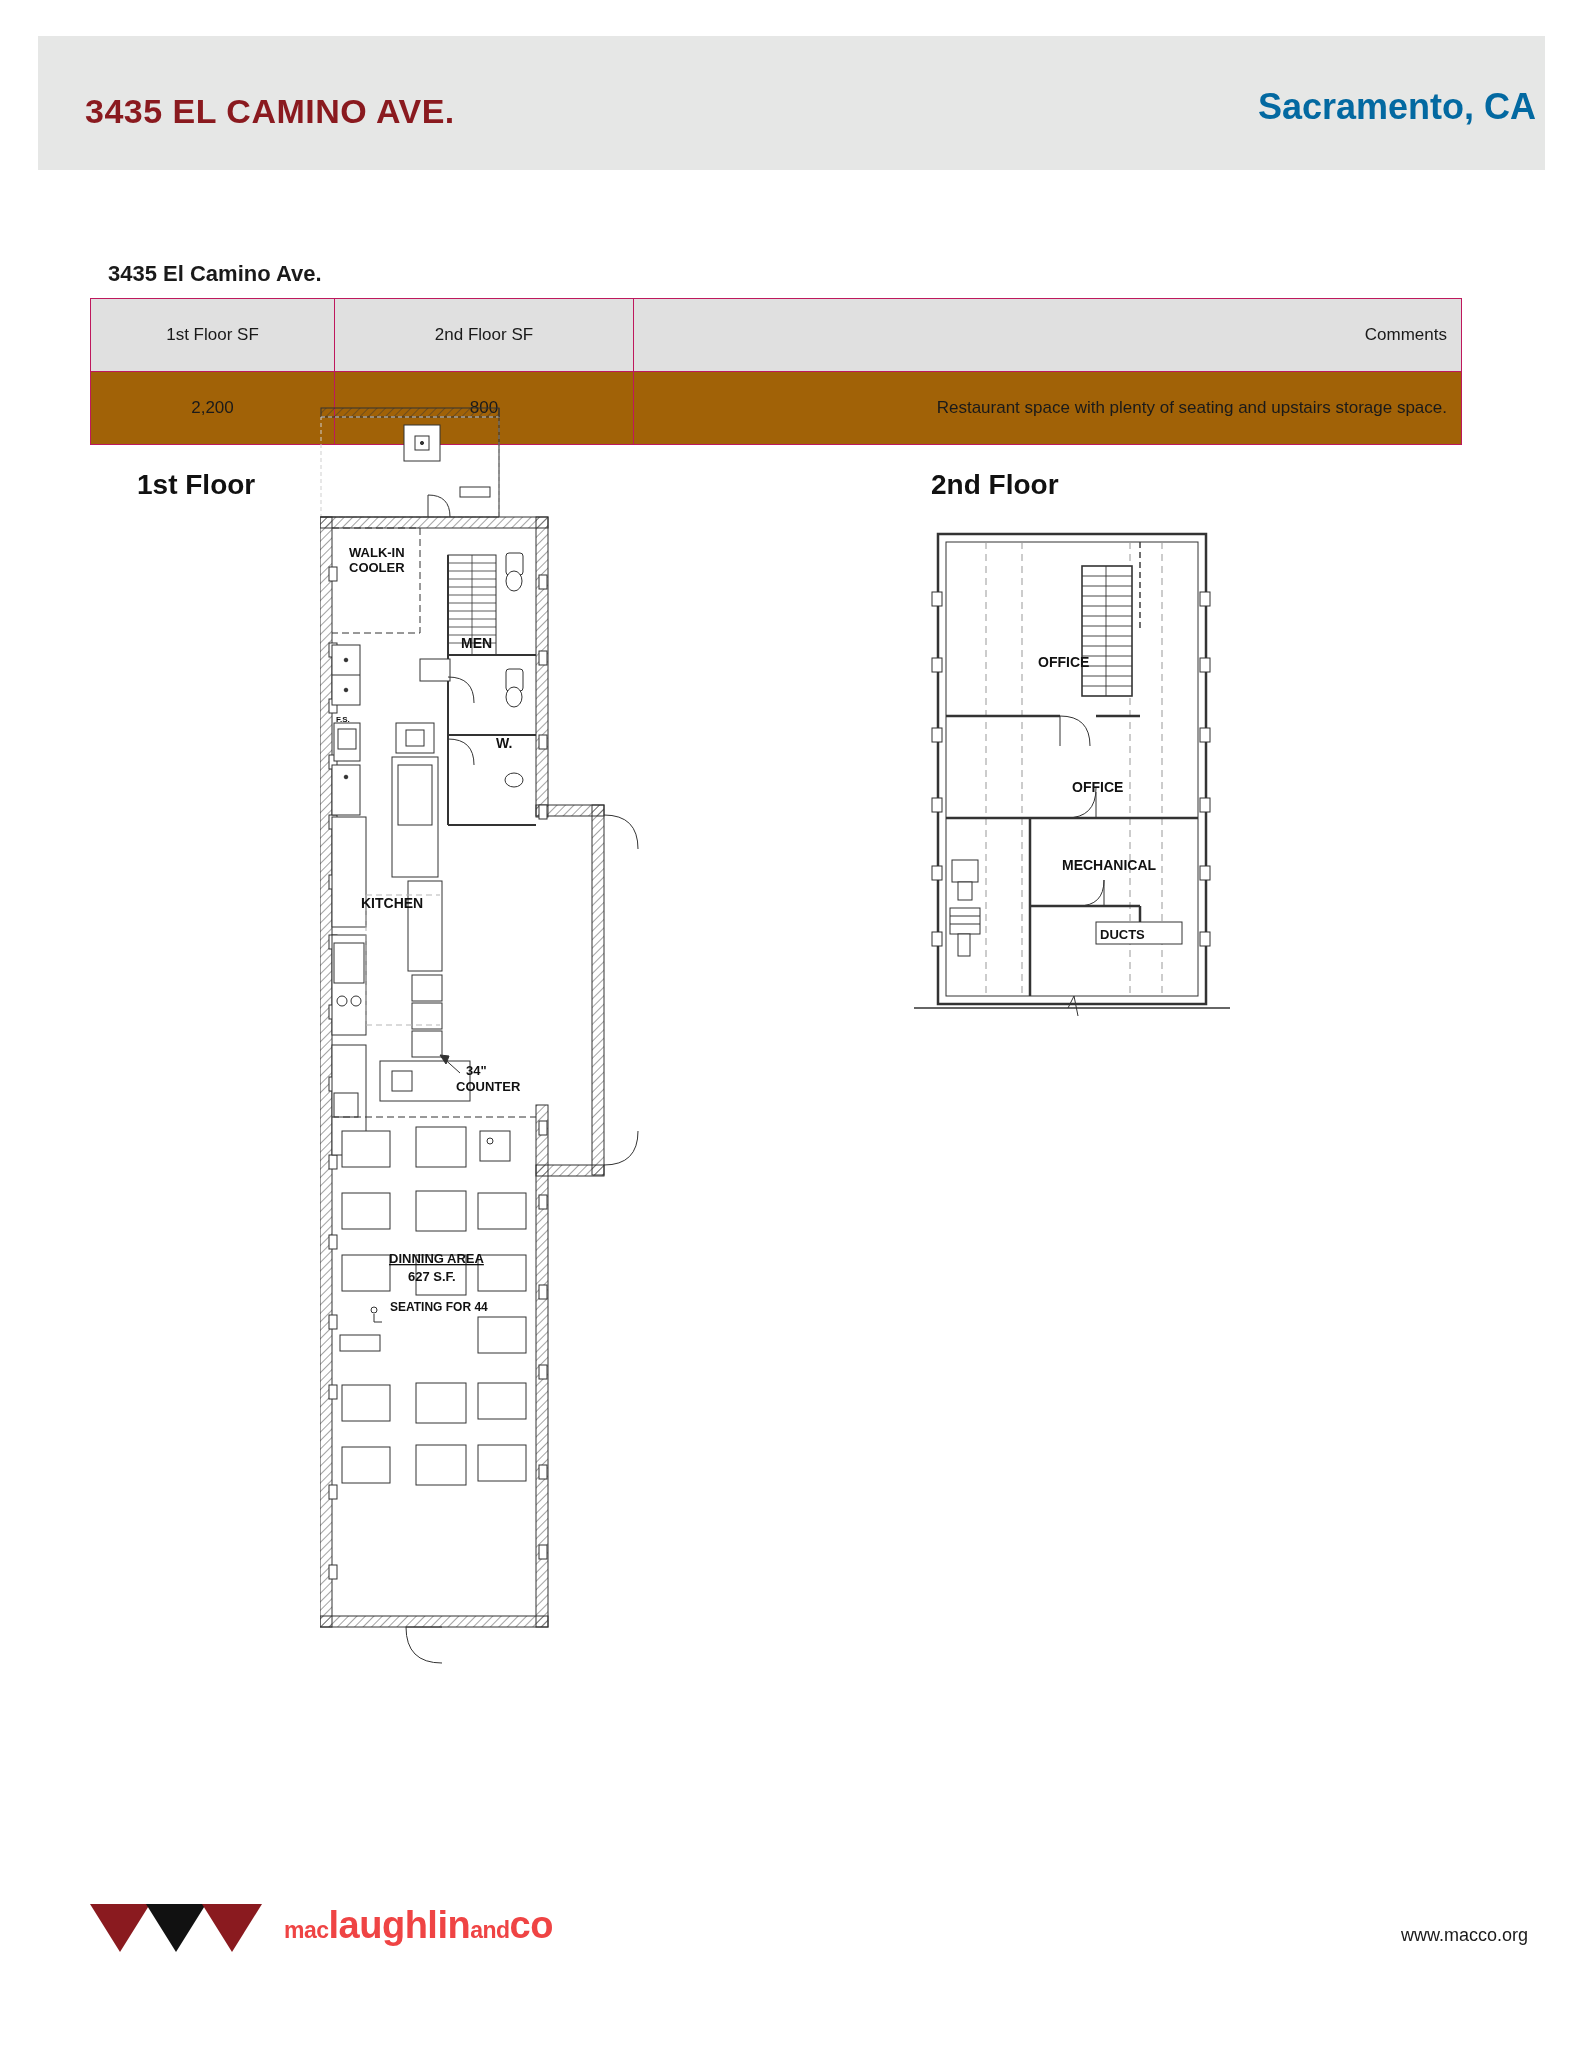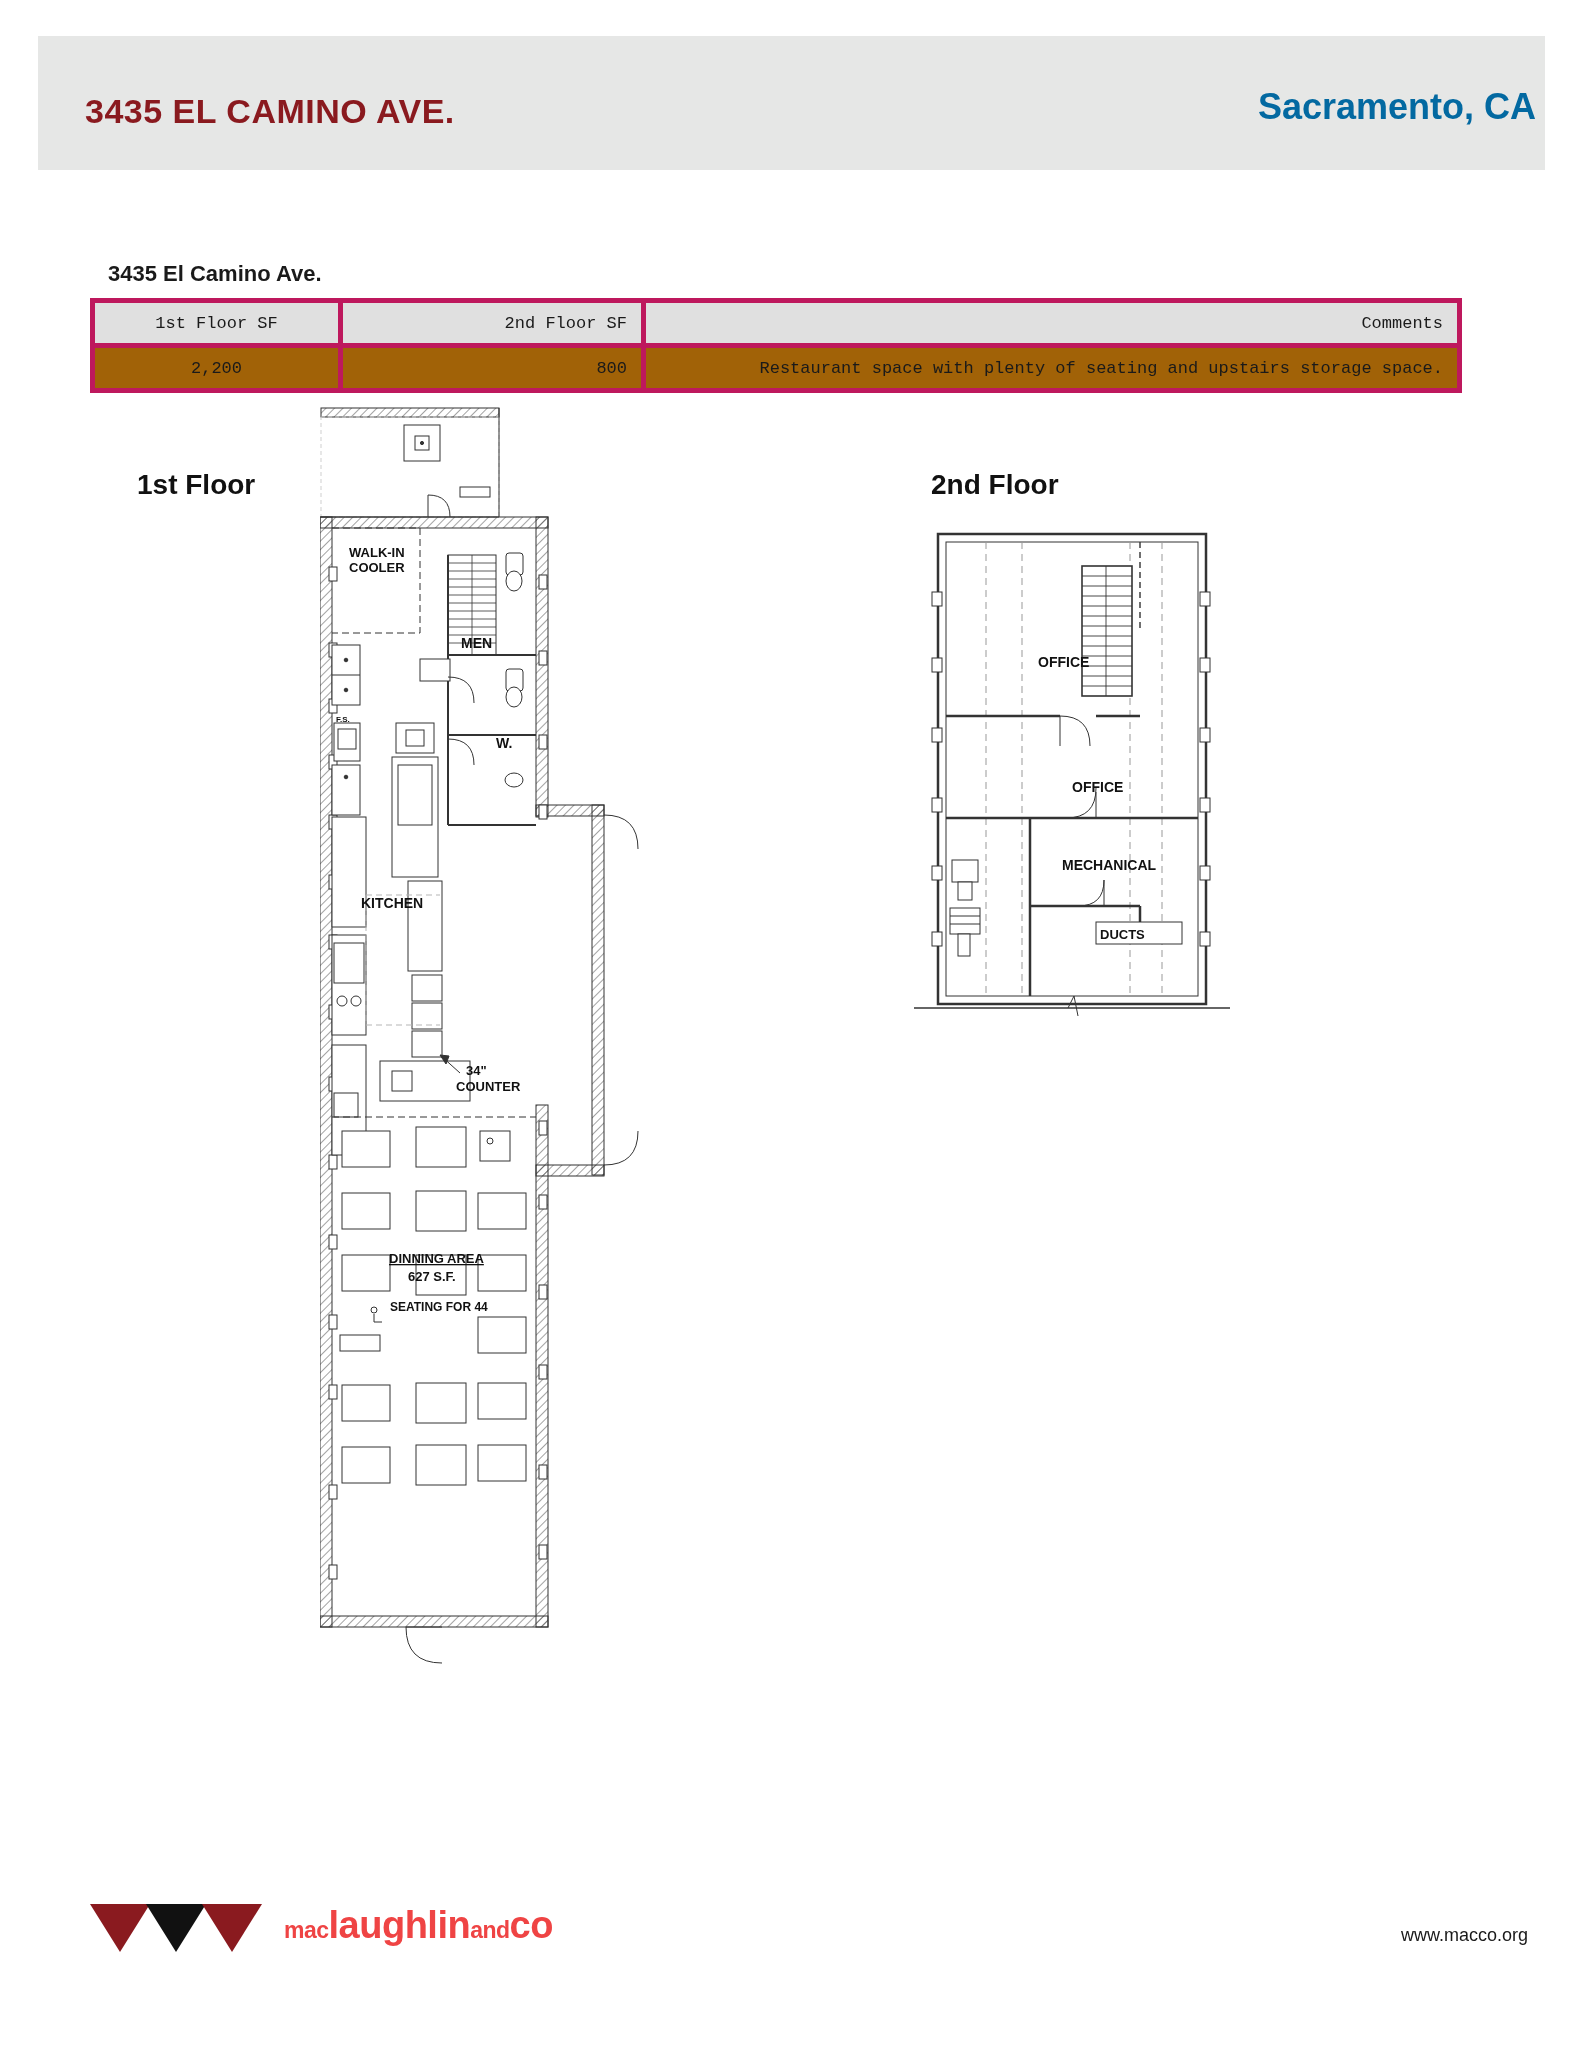--- a/index.html
+++ b/index.html
@@ -54,31 +54,30 @@
   .info-table {
     position: absolute;
     left: 90px;
     top: 298px;
     width: 1372px;
     border-collapse: collapse;
     font-size: 17px;
     color: #1a1a1a;
   }
   .info-table th, .info-table td {
-    border: 5px solid #be185d;
+    border: 1px solid #be185d;
     height: 40px;
-    padding: 0 14px;
+    padding: 16px 14px;
     font-weight: normal;
-    font-family: Liberation Mono, monospace;
   }
   .info-table thead th {
     background: #e0e0e0;
   }
   .info-table .col-sf1 { width: 215px; text-align: center; }
-  .info-table .col-sf2 { width: 270px; text-align: right; }
+  .info-table .col-sf2 { width: 270px; text-align: center; }
   .info-table .col-comments { text-align: right; }
   .info-table tbody td { background: #a16207; }
 
   
   .floor-label {
     position: absolute;
     font-size: 28px;
     font-weight: bold;
     color: #111;
   }

